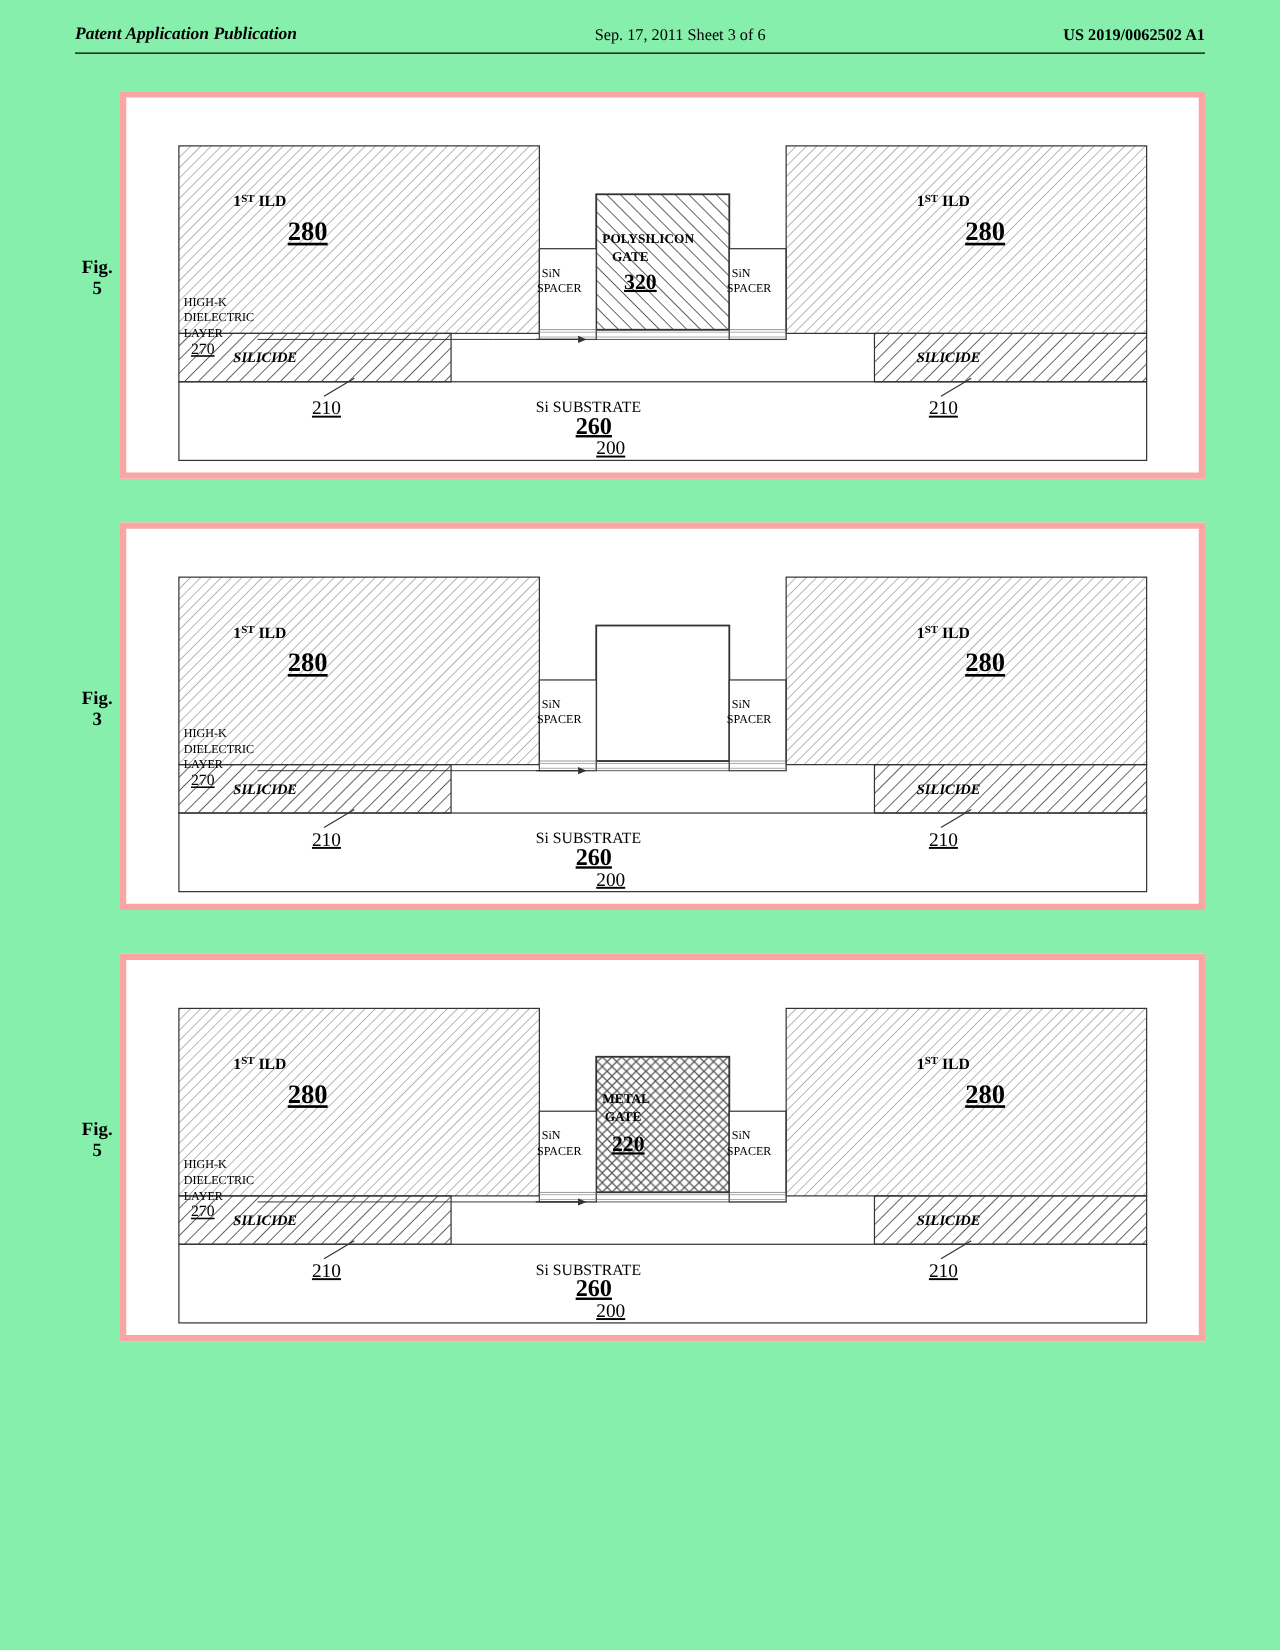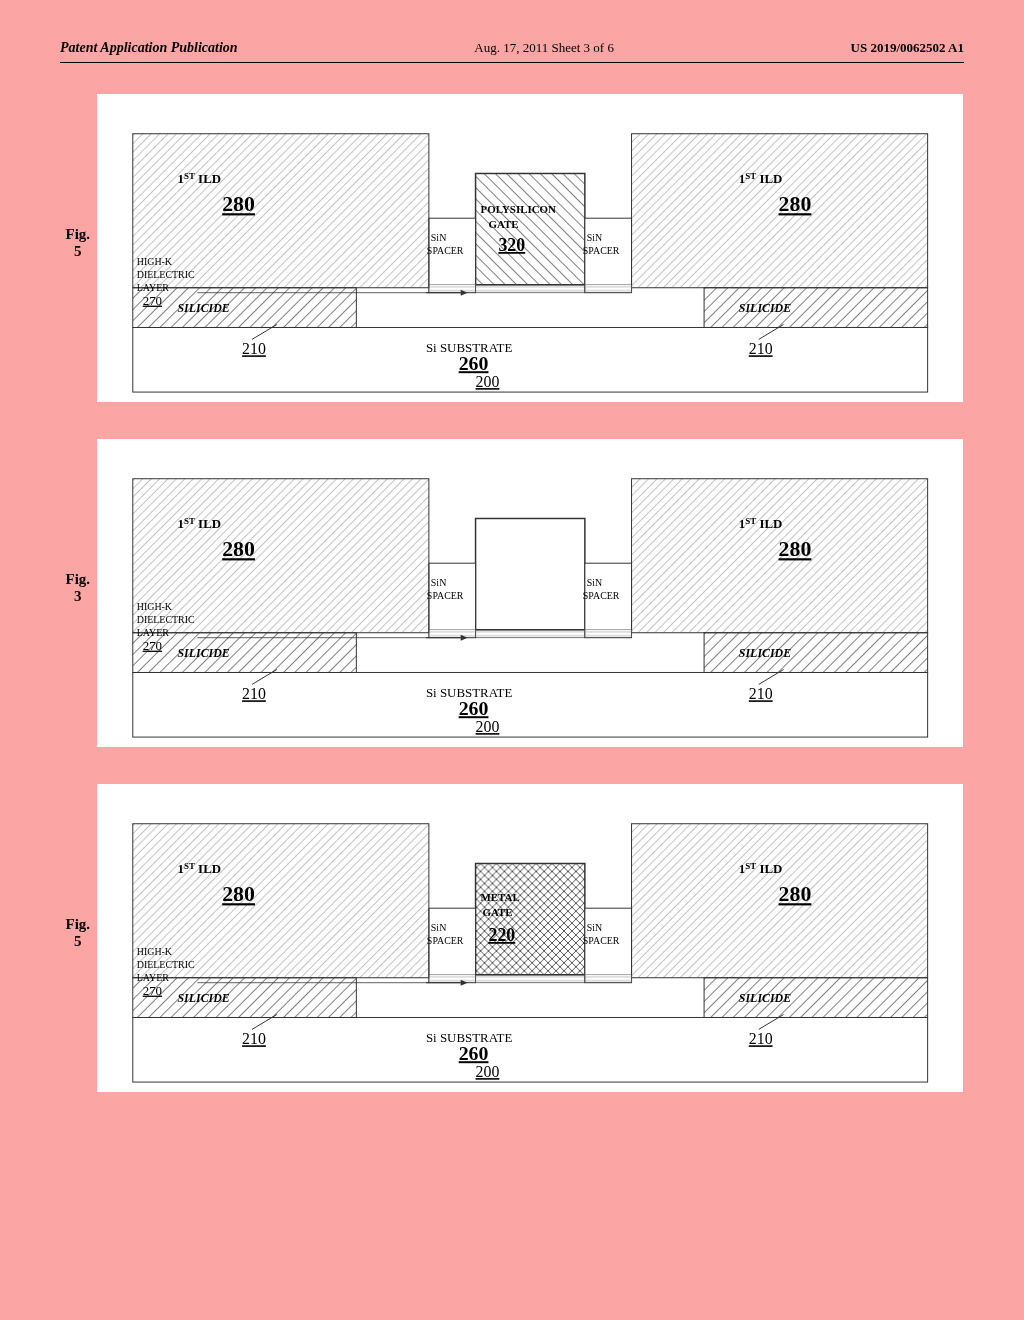--- a/index.html
+++ b/index.html
@@ -7,22 +7,22 @@
       background: #fff;
       font-family: 'Times New Roman', Times, serif;
       width: 1024px;
       min-height: 1320px;
       position: relative;
     }
 
     .page {
       width: 1024px;
       min-height: 1320px;
-      background: #fca5a5;
-      padding: 40px 60px;
+      background: #86efac;
+      padding: 20px 60px;
     }
 
     
     .header {
       display: flex;
       justify-content: space-between;
       align-items: flex-start;
       border-bottom: 1px solid #000;
       padding-bottom: 6px;
       margin-bottom: 30px;
@@ -51,21 +51,21 @@
 
     .figure-title {
       font-size: 15px;
       font-weight: bold;
       margin-bottom: 10px;
       text-align: center;
     }
 
     
     .diagram-box {
-      border: 1px solid #fca5a5;
+      border: 5px solid #fca5a5;
       background: #fff;
       position: relative;
       width: 875px;
       height: 310px;
       overflow: hidden;
     }
 
     
     .diagram-svg {
       width: 100%;
@@ -74,21 +74,21 @@
 
     
   </style>
 </head>
 <body>
 
 <div class="page">
 
   <div class="header">
     <div class="header-left">Patent Application Publication</div>
-    <div class="header-center">Aug. 17, 2011  Sheet 3 of 6</div>
+    <div class="header-center">Sep. 17, 2011  Sheet 3 of 6</div>
     <div class="header-right">US 2019/0062502 A1</div>
   </div>
 
   <div class="figure-section">
     <div class="figure-title">Fig. 5</div>
     <div class="diagram-box">
       <svg class="diagram-svg" viewBox="0 0 820 310" xmlns="http://www.w3.org/2000/svg">
         <defs>
 
           <pattern id="silicide-hatch" patternUnits="userSpaceOnUse" width="8" height="8" patternTransform="rotate(45)">

